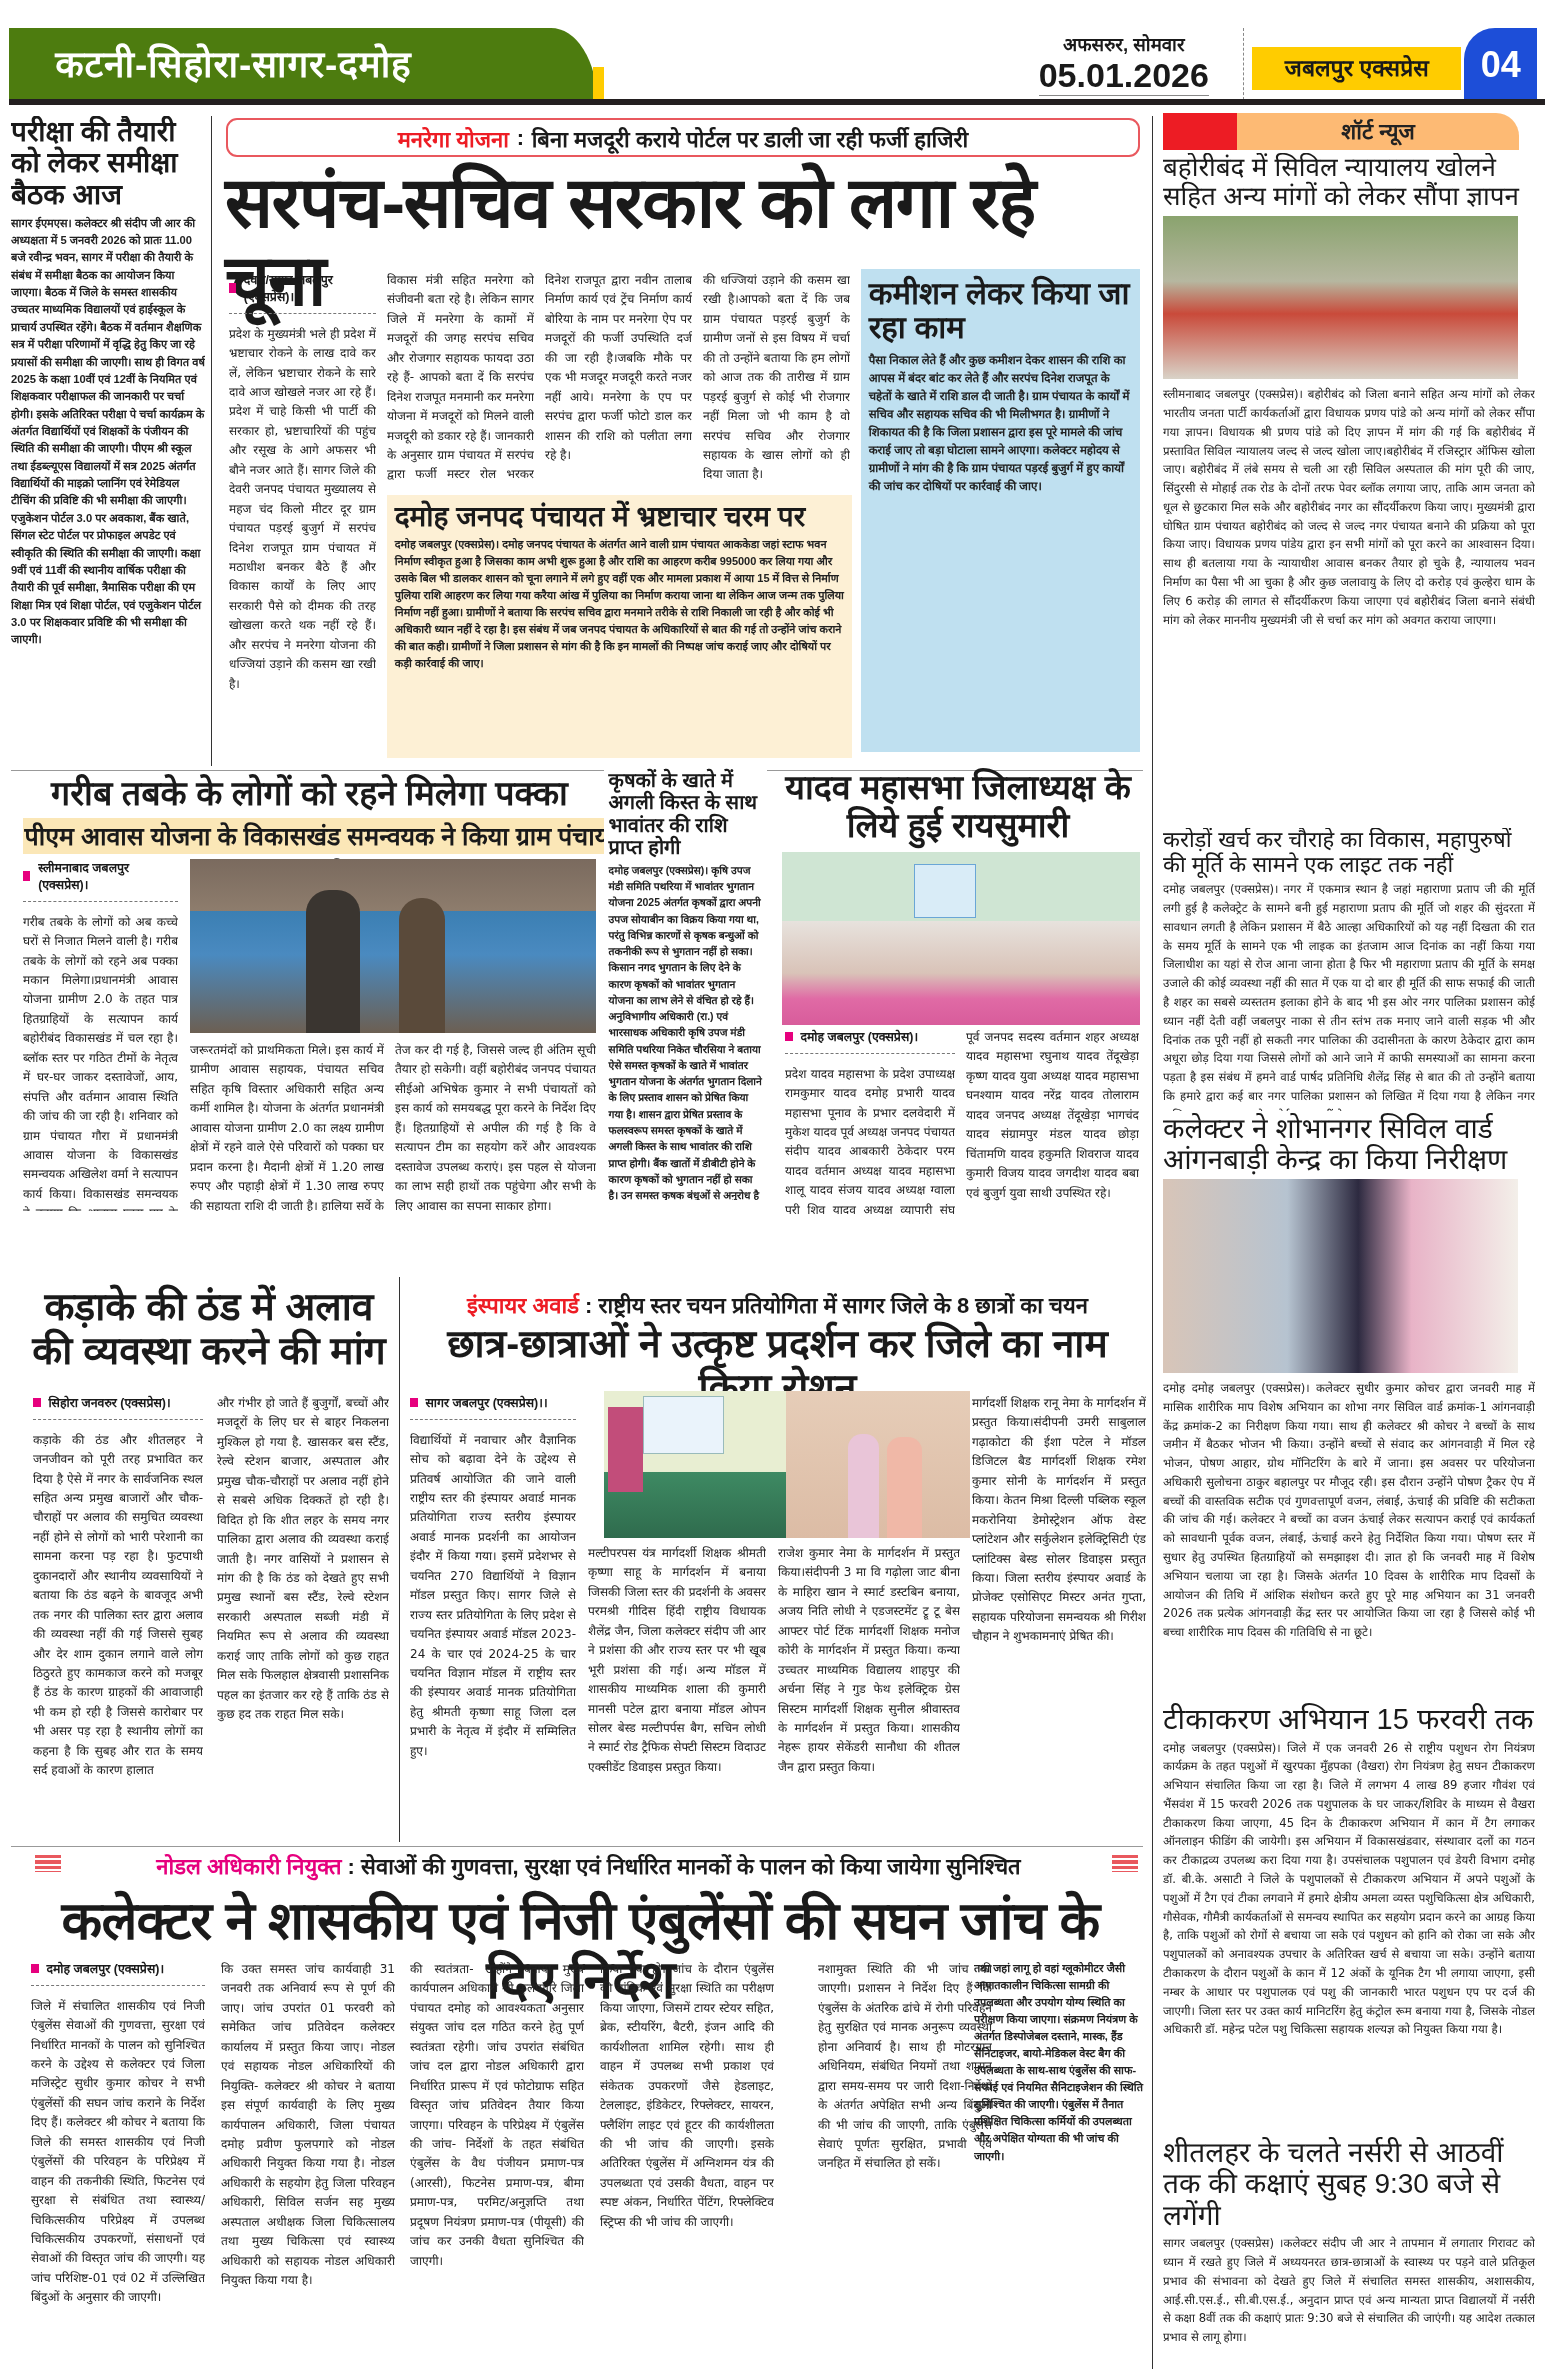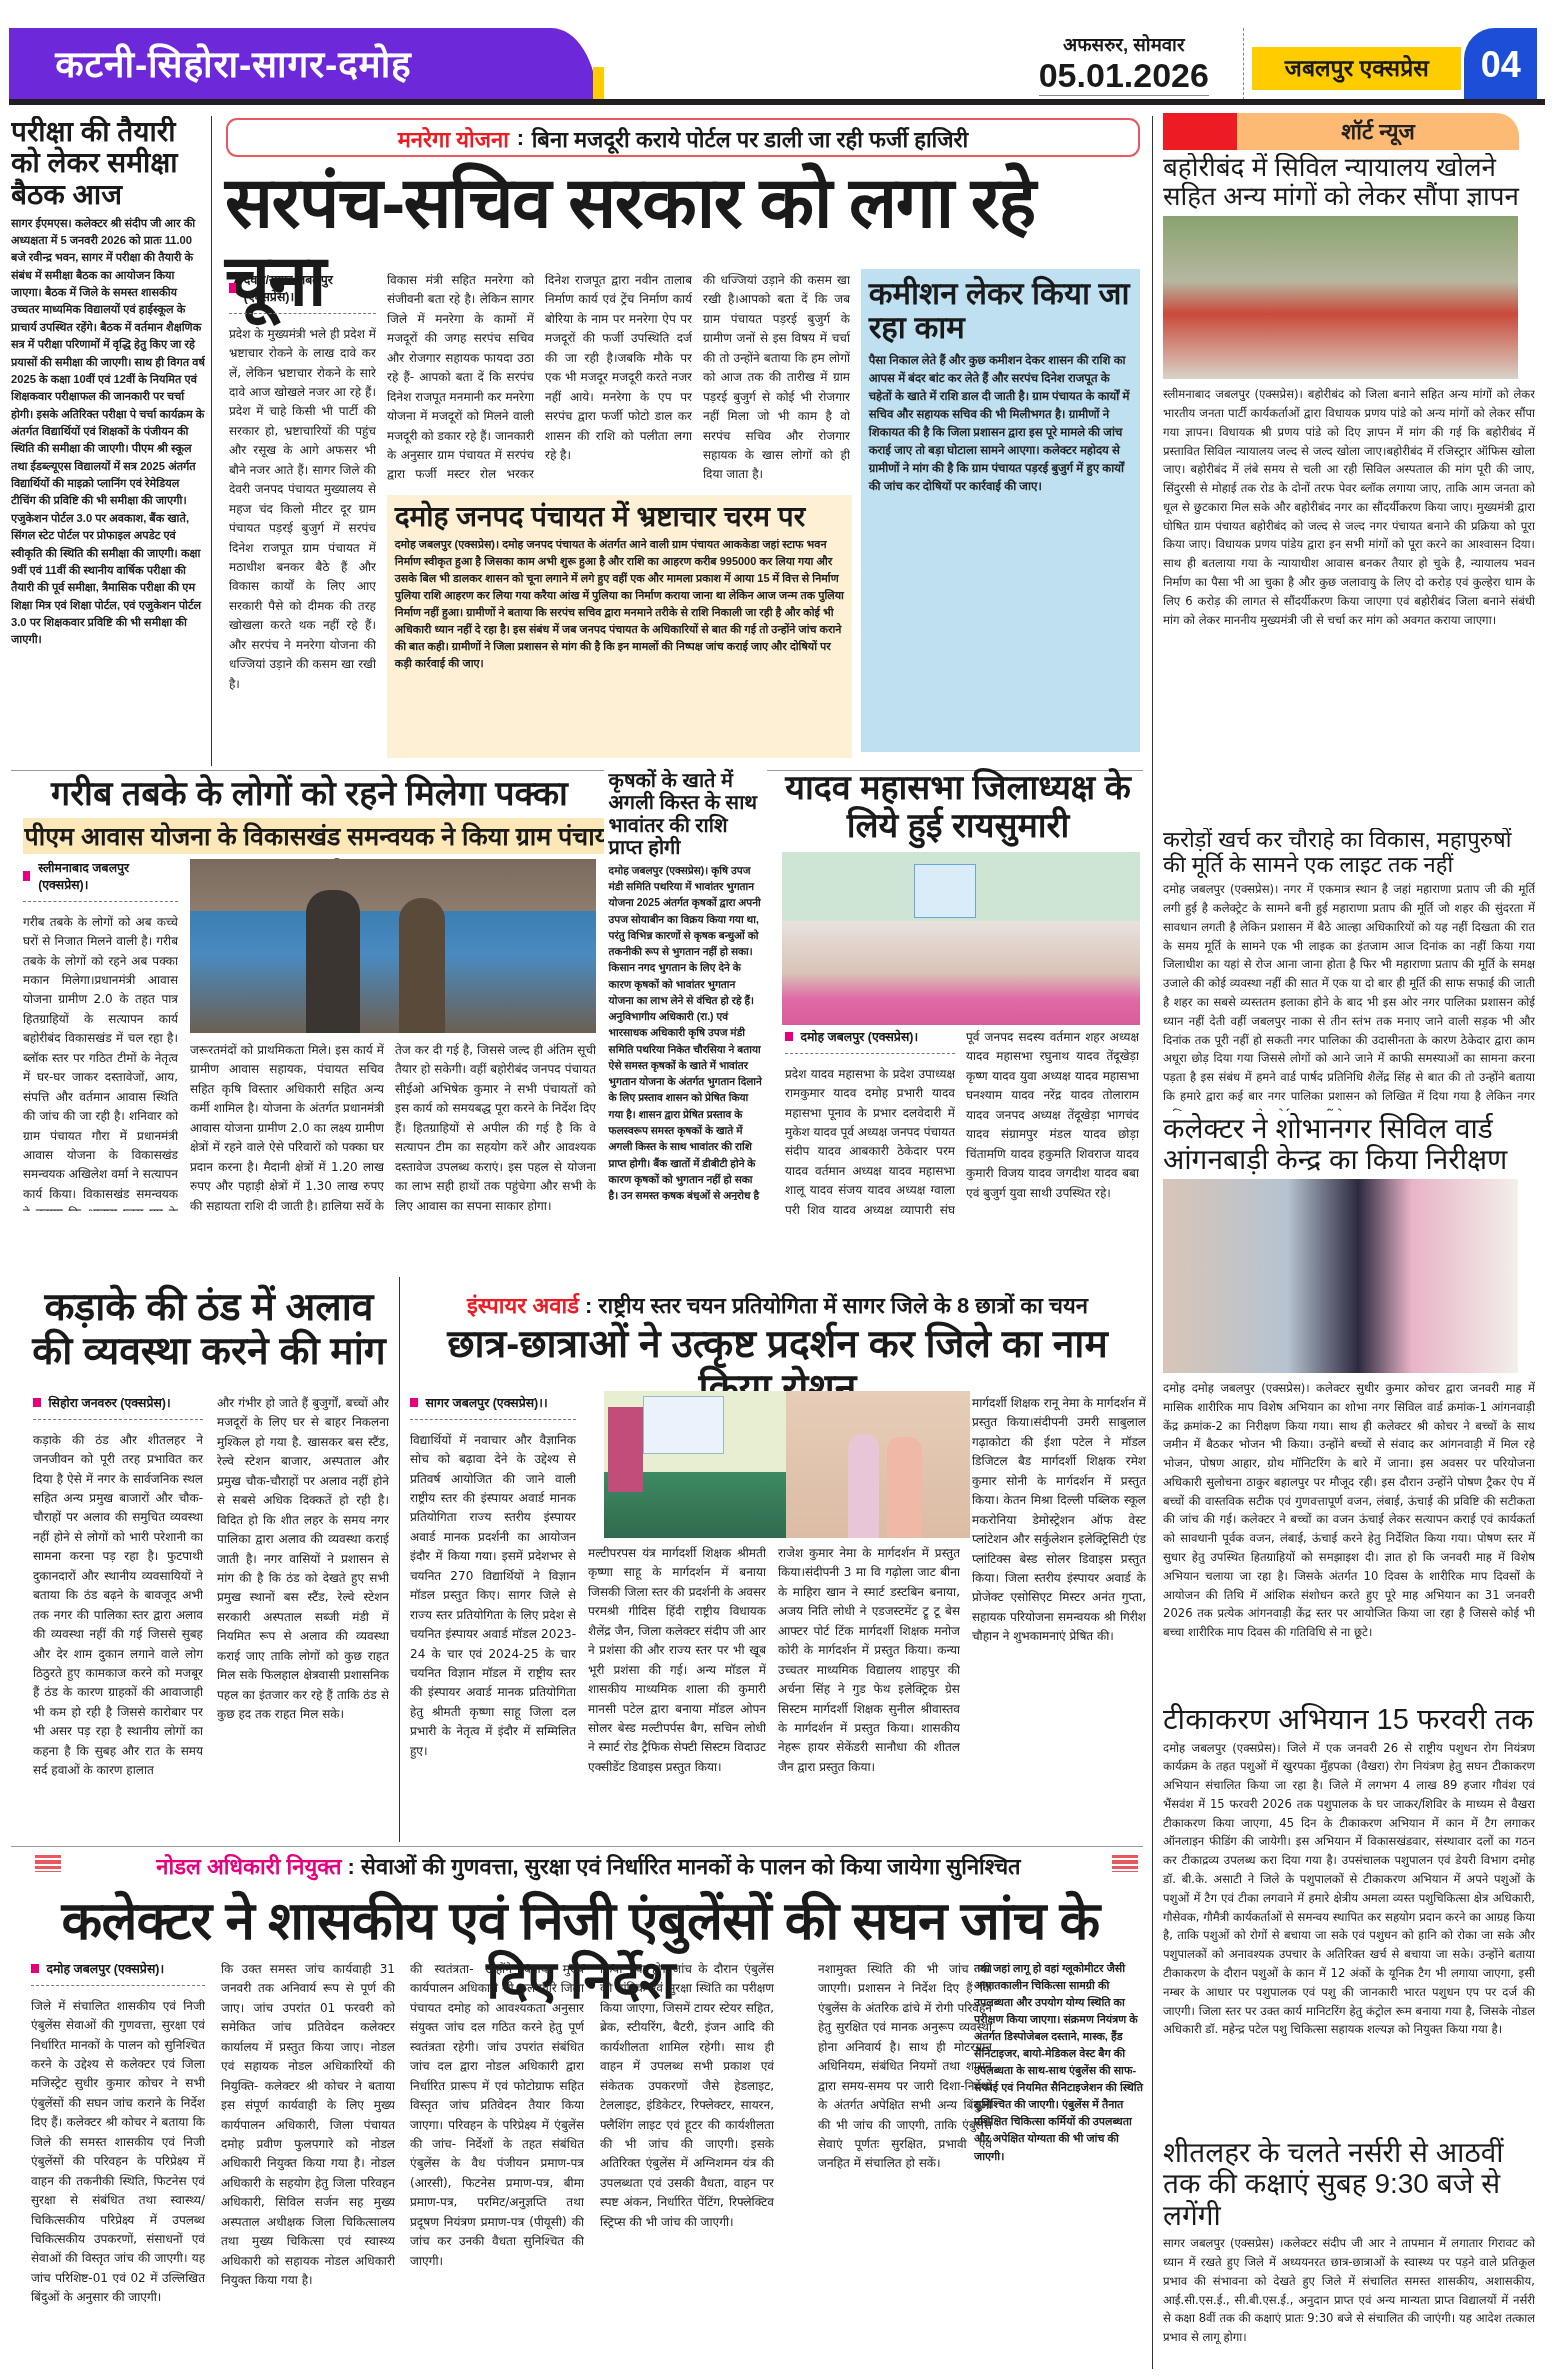--- a/index.html
+++ b/index.html
@@ -1,21 +1,21 @@
 <!DOCTYPE html>
 <html style="font-size:12.4px"><head>
 <meta charset="utf-8">
 <style>
   * { box-sizing: border-box; margin: 0; padding: 0; }
   html, body { width: 1555px; height: 2377px; background: #ffffff; overflow: hidden; }
   body { font-family: "DejaVu Sans", sans-serif; color: #1a1a1a; position: relative; }
 
   
   .masthead { position: absolute; top: 28px; left: 9.3px; width: 1536px; height: 76px; }
-  .section-banner { position: absolute; left: 0; top: 0; width: 588px; height: 73px; background: #6d28d9; border-top-right-radius: 46px 73px; }
+  .section-banner { position: absolute; left: 0; top: 0; width: 588px; height: 73px; background: #4d7c0f; border-top-right-radius: 46px 73px; }
   .section-banner-yellow { position: absolute; left: 584px; top: 39px; width: 11px; height: 34px; background: #ffcc00; }
   .section-title { position: absolute; left: 46px; top: 9.3px; font-family: "Liberation Sans", sans-serif; font-weight: bold; font-size: 37px; color: #fff; letter-spacing: 0.8px; }
   .dateline { position: absolute; left: 1006px; top: 3.1px; width: 217px; text-align: center; }
   .dateline-day { font-family: "Liberation Sans", sans-serif; font-weight: bold; font-size: 18.6px; }
   .dateline-date { font-family: "Liberation Sans", sans-serif; font-weight: bold; font-size: 34px; border-bottom: 1.5px solid #888; display: inline-block; }
   .vsep { position: absolute; left: 1234px; top: 0; height: 77px; border-left: 1.5px dashed #888; }
   .brand-box { position: absolute; left: 1243px; top: 18.6px; width: 209px; height: 43px; background: #ffcc00; font-family: "Liberation Sans", sans-serif; font-weight: bold; font-size: 23px; color: #1a1a1a; text-align: center; line-height: 43px; }
   .page-no { position: absolute; left: 1455px; top: 0; width: 73px; height: 73px; background: #1d4ed8; border-top-left-radius: 31px; color: #fff; font-family: "Liberation Sans", sans-serif; font-weight: bold; font-size: 36px; text-align: center; line-height: 73px; }
   .rule-bar { position: absolute; left: 9.3px; top: 99px; width: 1536px; height: 6.2px; background: #231f20; }
 

